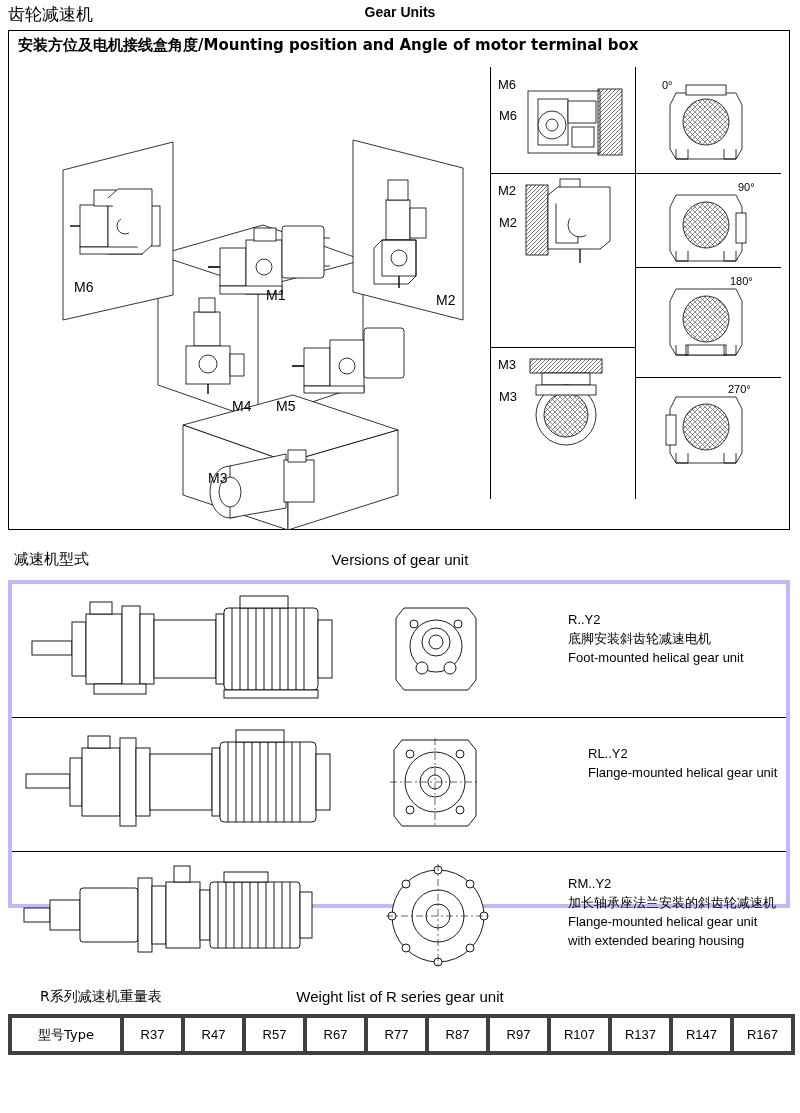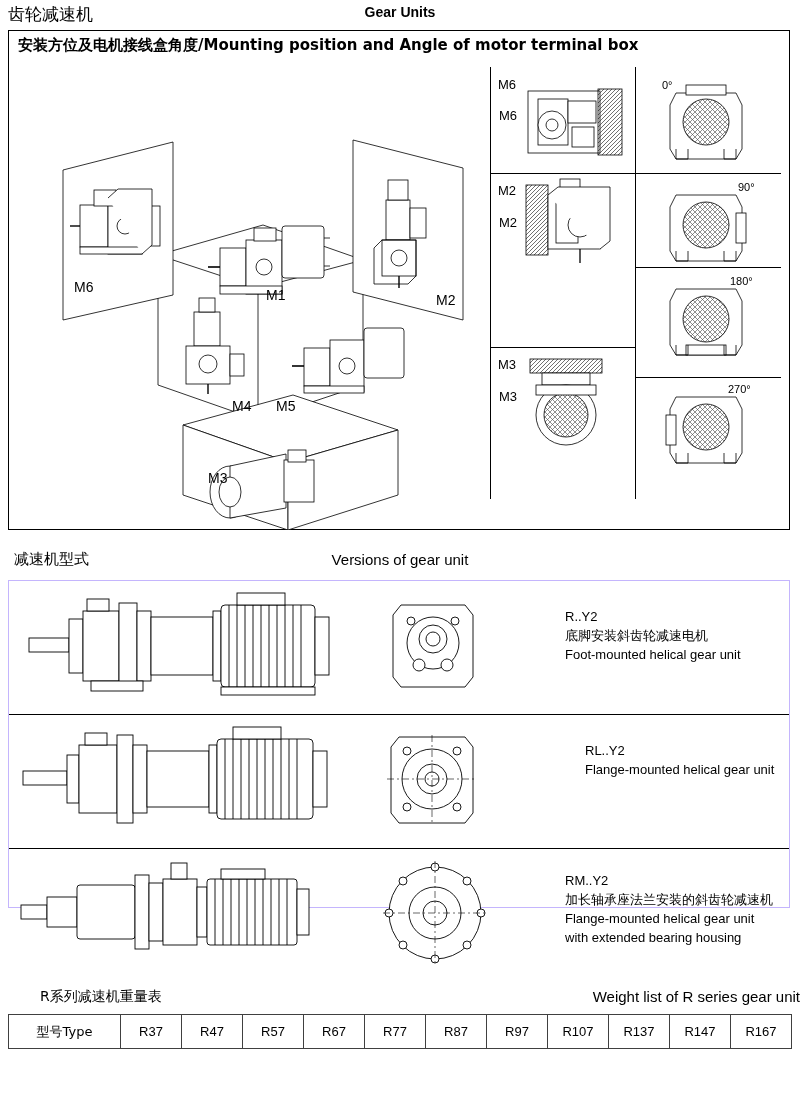--- a/index.html
+++ b/index.html
@@ -91,21 +91,21 @@
     top: 551px;
     text-align: center;
     font-size: 15px;
   }
   .sec2 {
     position: absolute;
     left: 8px;
     top: 580px;
     width: 782px;
     height: 328px;
-    border: 1px solid #c4b5fd;
+    border: 4px solid #c4b5fd;
     box-sizing: border-box;
   }
   .vrow {
     position: absolute;
     left: 0;
     width: 100%;
     height: 134px;
     box-sizing: border-box;
   }
   .vrow.div { border-bottom: 1px solid #000; }
@@ -125,33 +125,33 @@
     top: 988px;
     font-size: 14px;
     font-family: "DejaVu Sans", sans-serif;
     margin-left: 32px;
   }
   .sec3-title-en {
     position: absolute;
     left: 0;
     right: 0;
     top: 988px;
-    text-align: right;
+    text-align: center;
     font-size: 15px;
   }
   table.weights {
     position: absolute;
     left: 8px;
     top: 1014px;
     width: 782px;
     border-collapse: collapse;
     table-layout: fixed;
   }
   table.weights td {
-    border: 1px solid #404040;
+    border: 4px solid #404040;
     text-align: center;
     font-size: 13px;
     height: 33px;
     padding: 0;
   }
   table.weights td.head {
     font-family: "DejaVu Sans", sans-serif;
     font-size: 13px;
   }
   svg { display: block; }

